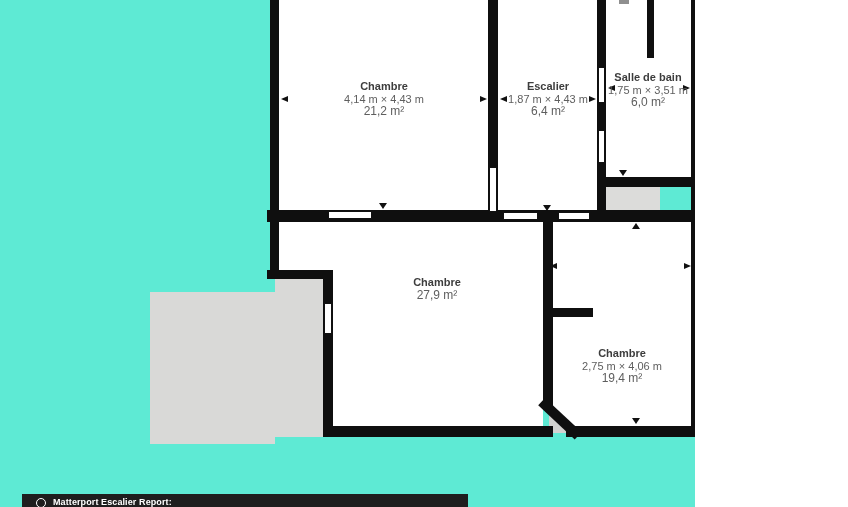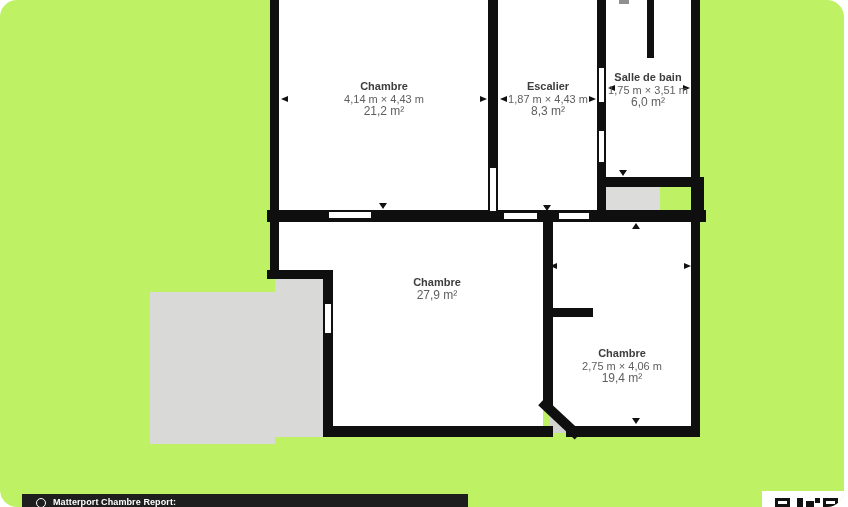--- a/index.html
+++ b/index.html
@@ -1,17 +1,17 @@
 <!DOCTYPE html>
 <html><head>
 <meta charset="utf-8">
 <style>
   html,body{margin:0;padding:0;}
   body{font-family:"Liberation Sans","DejaVu Sans",sans-serif;}
-  .page{position:relative;width:844px;height:507px;background:#bef264;overflow:hidden;border-radius:17px;}
+  .page{position:relative;width:695px;height:507px;background:#5eead4;overflow:hidden;}
   .room{position:absolute;background:#ffffff;}
   .terrace{position:absolute;background:#d9d9d7;}
   .wall{position:absolute;background:#0f0f0f;}
   .win{position:absolute;background:#ffffff;border:1px solid #111;box-sizing:border-box;}
   .diag-wall{position:absolute;background:#0f0f0f;transform-origin:0 0;transform:rotate(43deg);}
   .diag-shade{position:absolute;background:#d2d2d0;clip-path:polygon(0 0,0 100%,100% 100%);}
   .fixture{position:absolute;background:#8f8f8f;}
   .arr{position:absolute;width:0;height:0;}
   .arr.left{border-top:3px solid transparent;border-bottom:3px solid transparent;border-right:7px solid #111;}
   .arr.right{border-top:3px solid transparent;border-bottom:3px solid transparent;border-left:7px solid #111;}
@@ -88,40 +88,40 @@
   <div class="arr right" style="left:684px;top:263px;"></div>
 
   <div class="label" style="left:384px;top:80px;">
     <div class="name">Chambre</div>
     <div class="dims">4,14 m × 4,43 m</div>
     <div class="area">21,2 m²</div>
   </div>
   <div class="label" style="left:548px;top:80px;">
     <div class="name">Escalier</div>
     <div class="dims">1,87 m × 4,43 m</div>
-    <div class="area">8,3 m²</div>
+    <div class="area">6,4 m²</div>
   </div>
   <div class="label" style="left:648px;top:71px;">
     <div class="name">Salle de bain</div>
     <div class="dims">1,75 m × 3,51 m</div>
     <div class="area">6,0 m²</div>
   </div>
   <div class="label" style="left:437px;top:276px;">
     <div class="name">Chambre</div>
     <div class="area">27,9 m²</div>
   </div>
   <div class="label" style="left:622px;top:347px;">
     <div class="name">Chambre</div>
     <div class="dims">2,75 m × 4,06 m</div>
     <div class="area">19,4 m²</div>
   </div>
 
   <div class="footer-bar">
     <div class="logo-circle"></div>
-    <div class="footer-text">Matterport Chambre Report:</div>
+    <div class="footer-text">Matterport Escalier Report:</div>
   </div>
 
   <div class="qr-box">
     <div class="qr-mark" style="left:13px;top:7px;width:15px;height:9px;">
       <div class="qr-inner" style="left:3px;top:3px;width:9px;height:3px;"></div>
     </div>
     <div class="qr-mark" style="left:35px;top:7px;width:6px;height:9px;"></div>
     <div class="qr-mark" style="left:44px;top:10px;width:8px;height:6px;"></div>
     <div class="qr-mark" style="left:53px;top:7px;width:5px;height:5px;"></div>
     <div class="qr-mark" style="left:61px;top:7px;width:15px;height:9px;">

